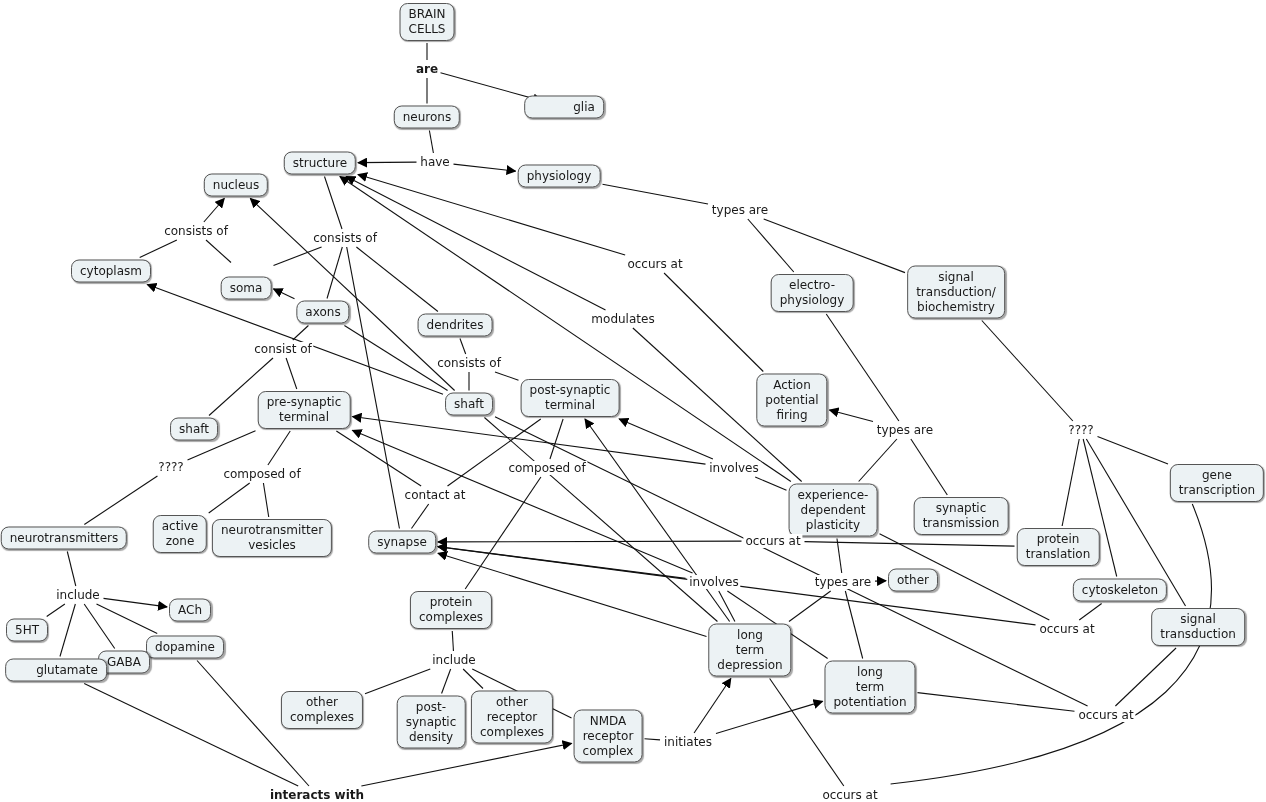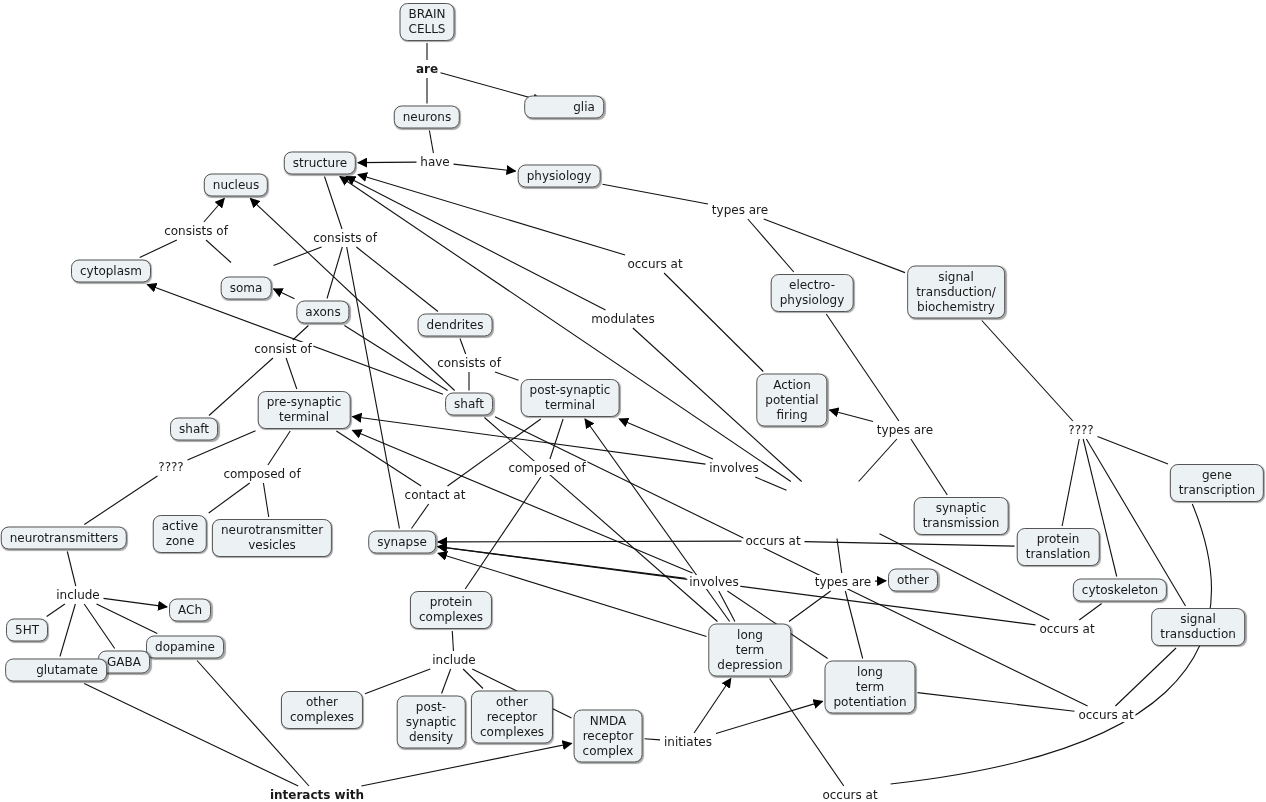--- a/index.html
+++ b/index.html
@@ -141,20 +141,23 @@
 biochemistry</div>
     <div class="node" style="left: 792px; top: 400px;">Action
 potential
 firing</div>
     <div class="node" style="left: 64px; top: 538px;">neurotransmitters</div>
     <div class="node" style="left: 180px; top: 534px;">active
 zone</div>
     <div class="node" style="left: 272px; top: 538px;">neurotransmitter
 vesicles</div>
     <div class="node" style="left: 402px; top: 542px;">synapse</div>
+    <div class="node" style="left: 833px; top: 510px;">experience-
+dependent
+plasticity</div>
     <div class="node" style="left: 961px; top: 516px;">synaptic
 transmission</div>
     <div class="node" style="left: 1217px; top: 483px;">gene
 transcription</div>
     <div class="node" style="left: 1058px; top: 547px;">protein
 translation</div>
     <div class="node" style="left: 913px; top: 580px;">other</div>
     <div class="node" style="left: 1120px; top: 590px;">cytoskeleton</div>
     <div class="node" style="left: 1198px; top: 627px;">signal
 transduction</div>

